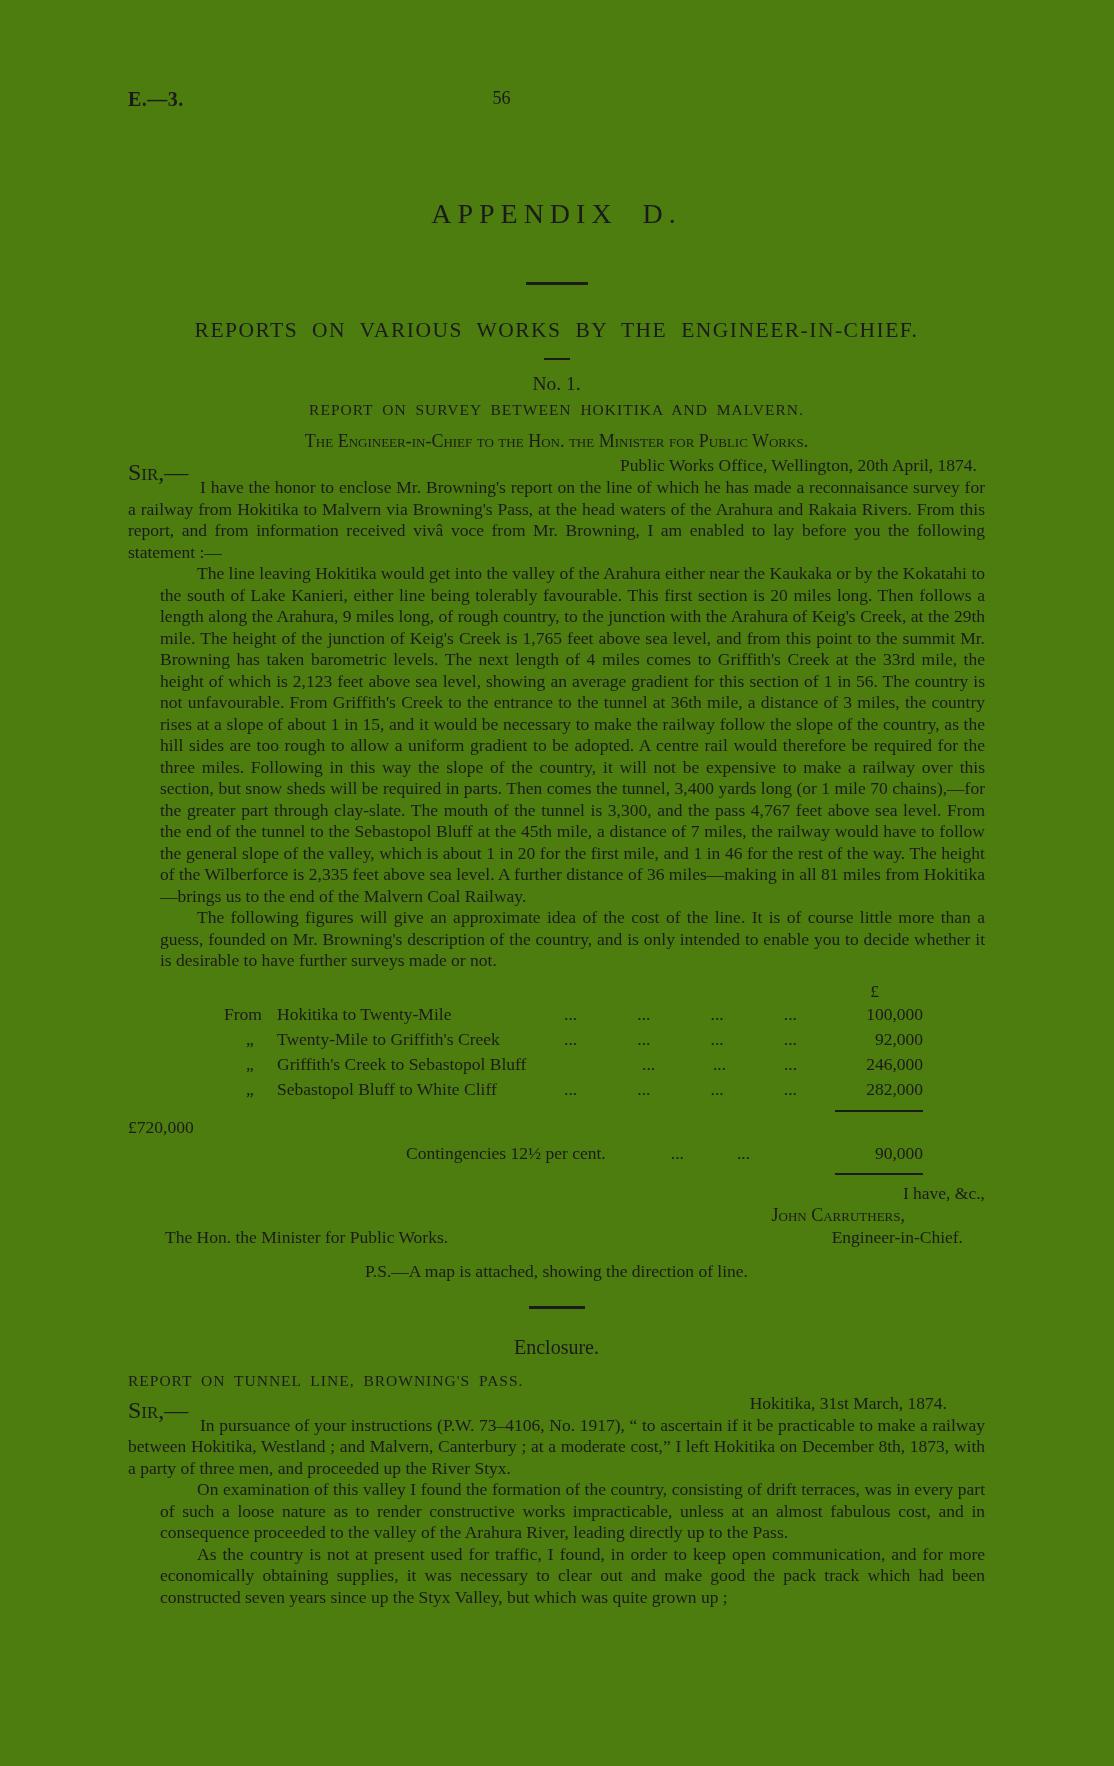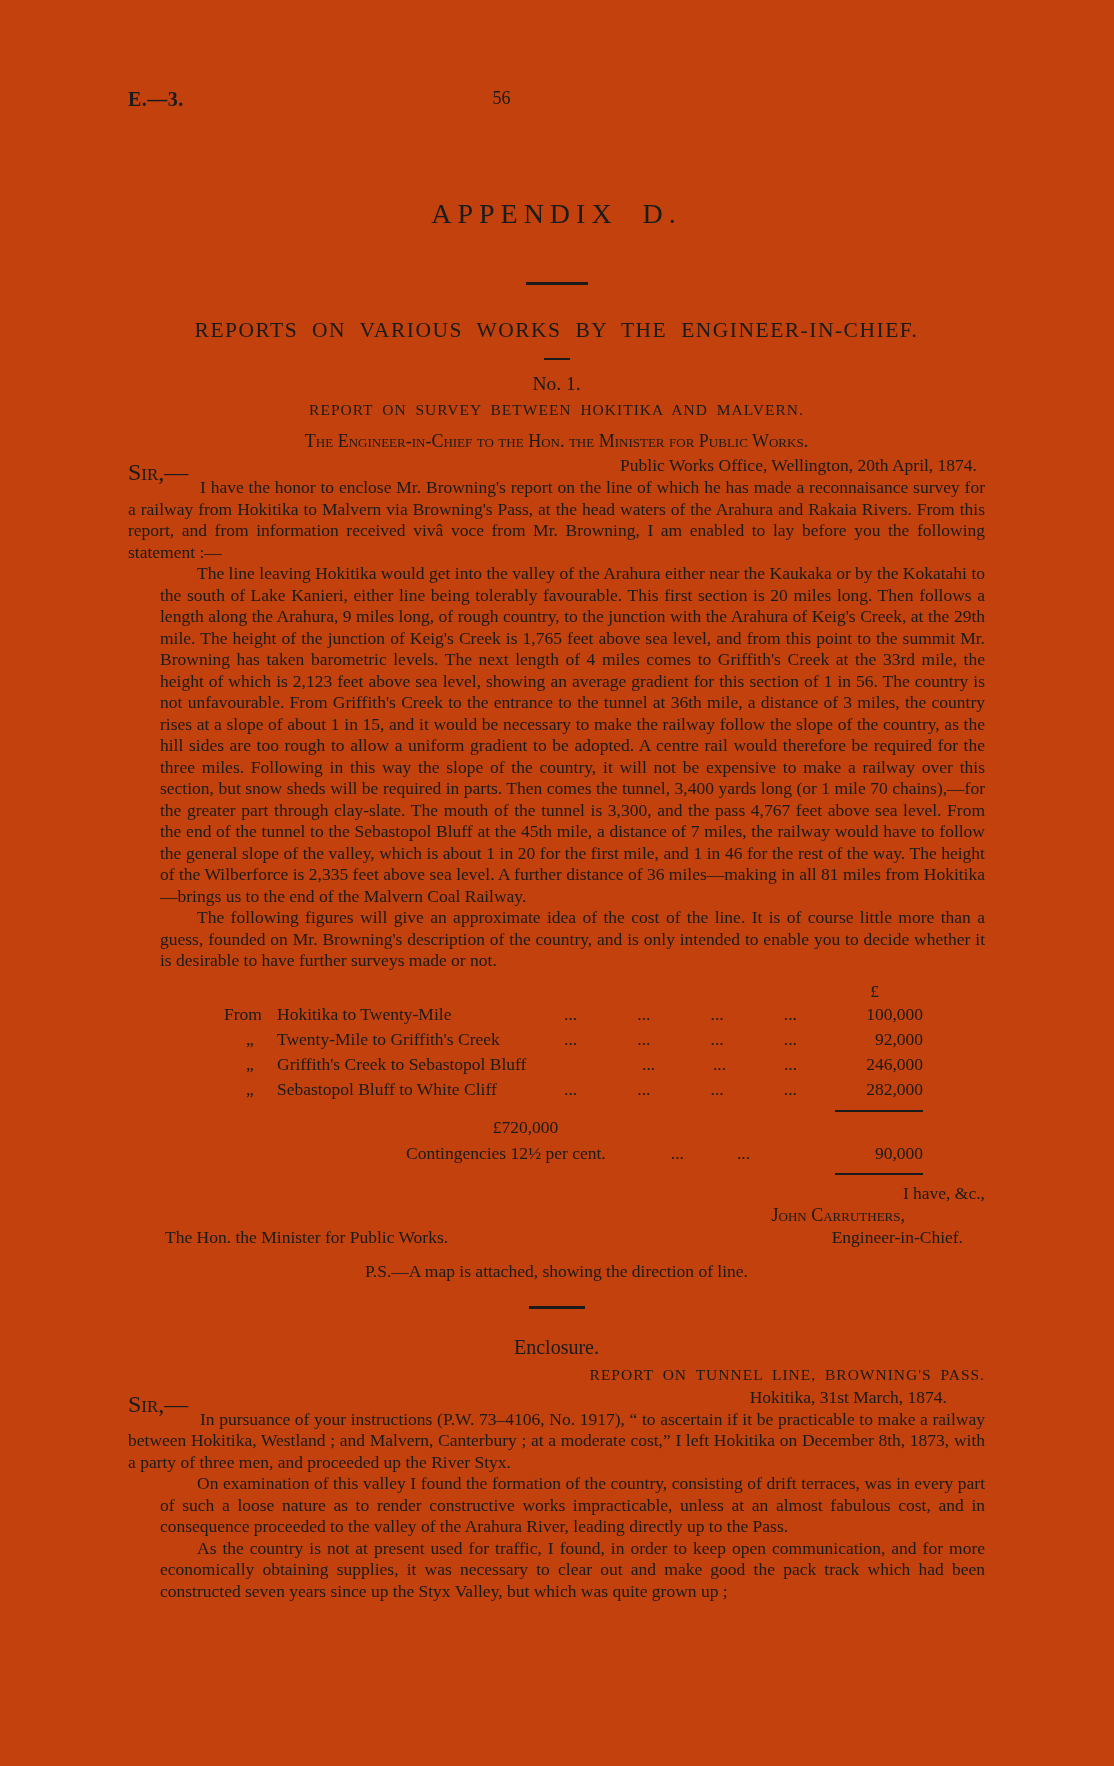--- a/index.html
+++ b/index.html
@@ -1,20 +1,20 @@
 <!DOCTYPE html>
 <html><head>
 <meta charset="utf-8">
 <style>
   html,body{margin:0;padding:0;background:#e8e8e6;}
   .page{
     position:relative;
     width:1114px;height:1766px;
     margin:0 auto;
-    background:#c2410c;
+    background:#4d7c0f;
     color:#1b1b1b;
     font-family:"Liberation Serif","DejaVu Serif",serif;
     overflow:hidden;
   }
   .content{
     position:absolute;
     left:128px;top:88px;
     width:857px;
   }
   .header-row{position:relative;height:24px;}
@@ -48,31 +48,31 @@
   .cost-table{margin:8px 62px 0 0;font-size:17.5px;}
   .ct-currency{text-align:right;padding-right:44px;line-height:22px;}
   .ct-row{display:grid;grid-template-columns:96px 48px 1fr 120px;line-height:25px;}
   .ct-prefix{text-align:left;}
   .ct-prefix-ditto{padding-left:22px;}
   .ct-label-cell{position:relative;padding-left:5px;}
   .dots{position:absolute;left:292px;right:6px;top:0;display:flex;justify-content:space-between;color:#1b1b1b;}
   .dots-3{left:370px;}
   .ct-value{text-align:right;}
   .sum-rule{width:88px;height:2px;background:#1b1b1b;margin:8px 0 3px auto;}
-  .ct-subtotal,.ct-total{text-align:center;line-height:24px;}
+  .ct-subtotal,.ct-total{text-align:left;line-height:24px;}
   .ct-cont{display:flex;line-height:24px;margin-top:2px;}
   .ct-cont-label{margin-left:278px;}
   .ct-cont-dots{flex:1;display:flex;justify-content:space-evenly;max-width:190px;margin-left:12px;}
   .ct-cont-value{width:120px;text-align:right;margin-left:auto;}
   .valediction{margin-top:7px;padding-left:472px;font-size:17.5px;line-height:22px;text-align:right;}
   .signature{text-align:right;padding-right:80px;font-variant:small-caps;font-size:18px;line-height:22px;}
   .letter-footer{display:flex;justify-content:space-between;padding:0 22px 0 37px;font-size:17.5px;line-height:22px;}
   .postscript{margin-top:13px;text-align:center;font-size:17.5px;}
   .enclosure-heading{margin-top:27px;text-align:center;font-size:20px;}
-  .enclosure-title{margin-top:7px;text-align:right;font-size:15.5px;letter-spacing:1px;word-spacing:4px;}
+  .enclosure-title{margin-top:13px;text-align:left;font-size:15.5px;letter-spacing:1px;word-spacing:4px;}
 </style>
 </head>
 <body>
 
 <div class="page">
   <div class="content">
 
     <div class="header-row">
       <span class="doc-ref">E.—3.</span>
       <span class="page-num">56</span>

